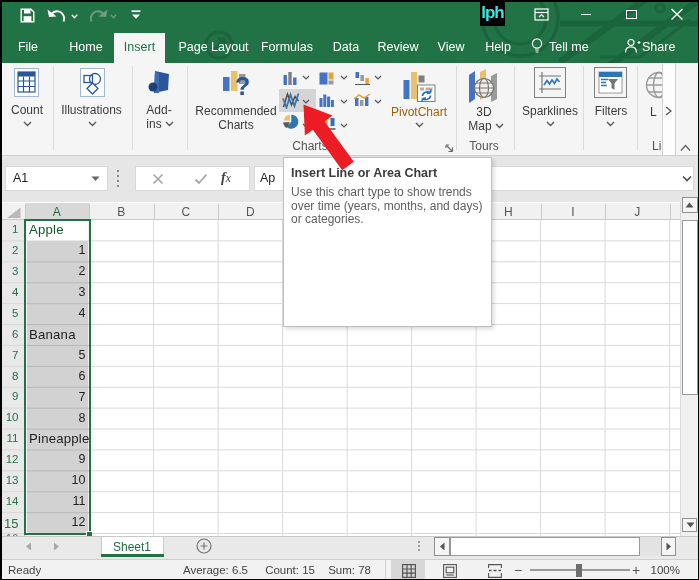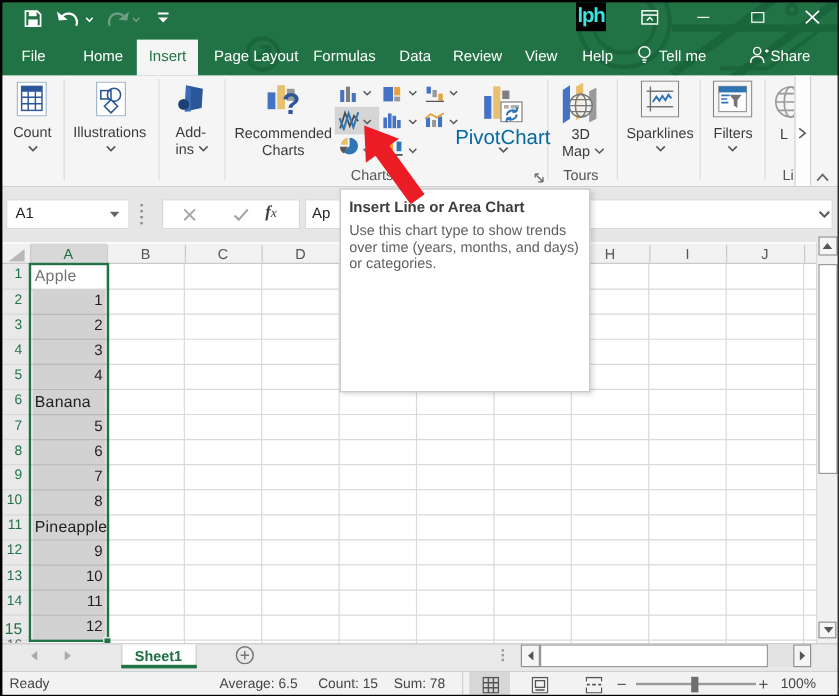--- a/index.html
+++ b/index.html
@@ -223,21 +223,21 @@
 <svg class="ab" style="left:402.5px;top:70px" width="33" height="32" viewBox="0 0 33 32">
  <rect x="0.5" y="10" width="6" height="19" fill="#4472c4"></rect>
  <rect x="8" y="2" width="6" height="27" fill="#e8c06e"></rect>
  <rect x="15.5" y="5.5" width="6" height="7" fill="#808080"></rect>
  <rect x="14.5" y="15" width="17.5" height="16.5" fill="#fff" stroke="#808080" stroke-width="1"></rect>
  <rect x="17" y="17.5" width="4" height="3" fill="#b0b0b0"></rect>
  <rect x="22.5" y="17.5" width="7" height="3" fill="#b0b0b0"></rect>
  <path d="M19.5 26 C19.5 22.5 24.5 20.5 27.5 23 M27.5 23 L28 19.5 M27.5 23 L24 23.5" fill="none" stroke="#2e75b6" stroke-width="1.7"></path>
  <path d="M27.5 25.5 C27.5 29 22.5 31 19.5 28.5 M19.5 28.5 L19 32 M19.5 28.5 L23 28" fill="none" stroke="#2e75b6" stroke-width="1.7"></path>
 </svg>
-<div class="tx" style="left:379px;top:104.5px;width:80px;text-align:center;font-size:17px;color:#0369a1">PivotChart</div>
+<div class="tx" style="left:379px;top:104.5px;width:80px;text-align:center;font-size:12px;color:#a16207">PivotChart</div>
 <svg class="ab" style="left:414.5px;top:122px" width="9" height="6" viewBox="0 0 9 6">
       <path d="M1 1 L4.5 4.5 L8 1" fill="none" stroke="#555" stroke-width="1.3"></path>
     </svg>
 
 <svg class="ab" style="left:467.5px;top:69px" width="33" height="36" viewBox="0 0 33 36">
  <path d="M1 6 L7 2 V30 L1 34 Z" fill="#4472c4"></path>
  <path d="M12 3 L18 0 V28 L12 31 Z" fill="#e8c06e"></path>
  <path d="M23 7 L29 4 V30 L23 33 Z" fill="#9a9a9a"></path>
  <circle cx="16" cy="19" r="9.5" fill="#f5f5f5" opacity="0.85"></circle>
  <g fill="none" stroke="#757575" stroke-width="1.2">
@@ -371,21 +371,21 @@
  <div class="tx" style="left:0;top:167.5px;width:18.5px;text-align:right;font-size:11.5px;color:#217346">8</div>
  <div class="tx" style="left:0;top:188.4px;width:18.5px;text-align:right;font-size:11.5px;color:#217346">9</div>
  <div class="tx" style="left:0;top:209.3px;width:18.5px;text-align:right;font-size:11.5px;color:#217346">10</div>
  <div class="tx" style="left:0;top:230.2px;width:18.5px;text-align:right;font-size:11.5px;color:#217346">11</div>
  <div class="tx" style="left:0;top:251.1px;width:18.5px;text-align:right;font-size:11.5px;color:#217346">12</div>
  <div class="tx" style="left:0;top:272px;width:18.5px;text-align:right;font-size:11.5px;color:#217346">13</div>
  <div class="tx" style="left:0;top:292.9px;width:18.5px;text-align:right;font-size:11.5px;color:#217346">14</div>
  <div class="tx" style="left:0;top:313.8px;width:18.5px;text-align:right;font-size:13px;color:#217346">15</div>
  <div class="tx" style="left:0;top:330px;width:18.5px;text-align:right;font-size:11.5px;color:#666">16</div>
 
- <div class="tx" style="left:29px;top:20.4px;font-size:13.2px;color:#737373;letter-spacing:0.2px">Apple</div>
+ <div class="tx" style="left:29px;top:20.4px;font-size:13.2px;color:#14532d;letter-spacing:0.2px">Apple</div>
  <div class="tx" style="left:26px;top:41.3px;width:59.5px;text-align:right;font-size:12.5px;color:#1f1f1f">1</div>
  <div class="tx" style="left:26px;top:62.2px;width:59.5px;text-align:right;font-size:12.5px;color:#1f1f1f">2</div>
  <div class="tx" style="left:26px;top:83.1px;width:59.5px;text-align:right;font-size:12.5px;color:#1f1f1f">3</div>
  <div class="tx" style="left:26px;top:104px;width:59.5px;text-align:right;font-size:12.5px;color:#1f1f1f">4</div>
  <div class="tx" style="left:29px;top:124.9px;font-size:13.2px;color:#1f1f1f;letter-spacing:0.2px">Banana</div>
  <div class="tx" style="left:26px;top:145.8px;width:59.5px;text-align:right;font-size:12.5px;color:#1f1f1f">5</div>
  <div class="tx" style="left:26px;top:166.7px;width:59.5px;text-align:right;font-size:12.5px;color:#1f1f1f">6</div>
  <div class="tx" style="left:26px;top:187.6px;width:59.5px;text-align:right;font-size:12.5px;color:#1f1f1f">7</div>
  <div class="tx" style="left:26px;top:208.5px;width:59.5px;text-align:right;font-size:12.5px;color:#1f1f1f">8</div>
  <div class="tx" style="left:29px;top:229.4px;font-size:13.2px;color:#1f1f1f;letter-spacing:0.2px">Pineapple</div>
@@ -418,21 +418,21 @@
 </svg>
 
 <div class="ab" style="left:0;top:535.6px;width:699px;height:23.4px;background:#e9e9e9;border-top:1px solid #c9c9c9"></div>
 <svg class="ab" style="left:25px;top:542px" width="7" height="9" viewBox="0 0 7 9">
       <path d="M6 0.5 L1 4.5 L6 8.5 Z" fill="#a9a9a9"></path>
     </svg>
 <svg class="ab" style="left:53px;top:542px" width="7" height="9" viewBox="0 0 7 9">
       <path d="M1 0.5 L6 4.5 L1 8.5 Z" fill="#a9a9a9"></path>
     </svg>
 <div class="ab" style="left:100.5px;top:536.6px;width:63px;height:19.9px;background:#fff;border-left:1px solid #c9c9c9;border-right:1px solid #c9c9c9"></div>
-<div class="tx" style="left:100.5px;top:540px;width:63px;text-align:center;font-size:12px;font-weight:bold;color:#1f6e43">Sheet1</div>
+<div class="tx" style="left:100.5px;top:540px;width:63px;text-align:center;font-size:12px;font-weight:normal;color:#1f6e43">Sheet1</div>
 <div class="ab" style="left:100.5px;top:554.4px;width:63px;height:2.6px;background:#217346"></div>
 <svg class="ab" style="left:196px;top:538px" width="16" height="16" viewBox="0 0 16 16">
  <circle cx="8" cy="8" r="7" fill="none" stroke="#757575" stroke-width="1.2"></circle>
  <path d="M8 4.5 V11.5 M4.5 8 H11.5" stroke="#757575" stroke-width="1.2"></path>
 </svg>
 <div class="ab" style="left:417.5px;top:540.5px;width:2px;height:2px;background:#9a9a9a;box-shadow:0 4px #9a9a9a,0 8px #9a9a9a"></div>
 <div class="ab" style="left:434px;top:536.8px;width:242px;height:19.4px;background:#e3e3e3"></div>
 <div class="ab" style="left:434px;top:536.8px;width:15.5px;height:19.4px;background:#f5f5f5;border:1px solid #919191"></div>
 <svg class="ab" style="left:438.5px;top:542px" width="6" height="9" viewBox="0 0 6 9">
       <path d="M5.5 0.5 L1 4.5 L5.5 8.5 Z" fill="#555"></path>

